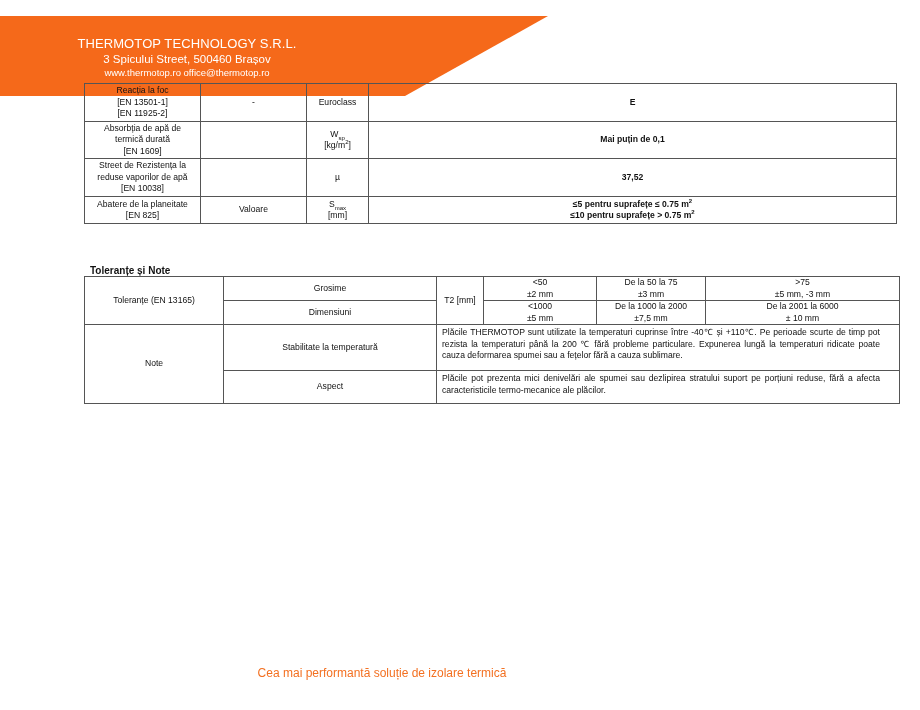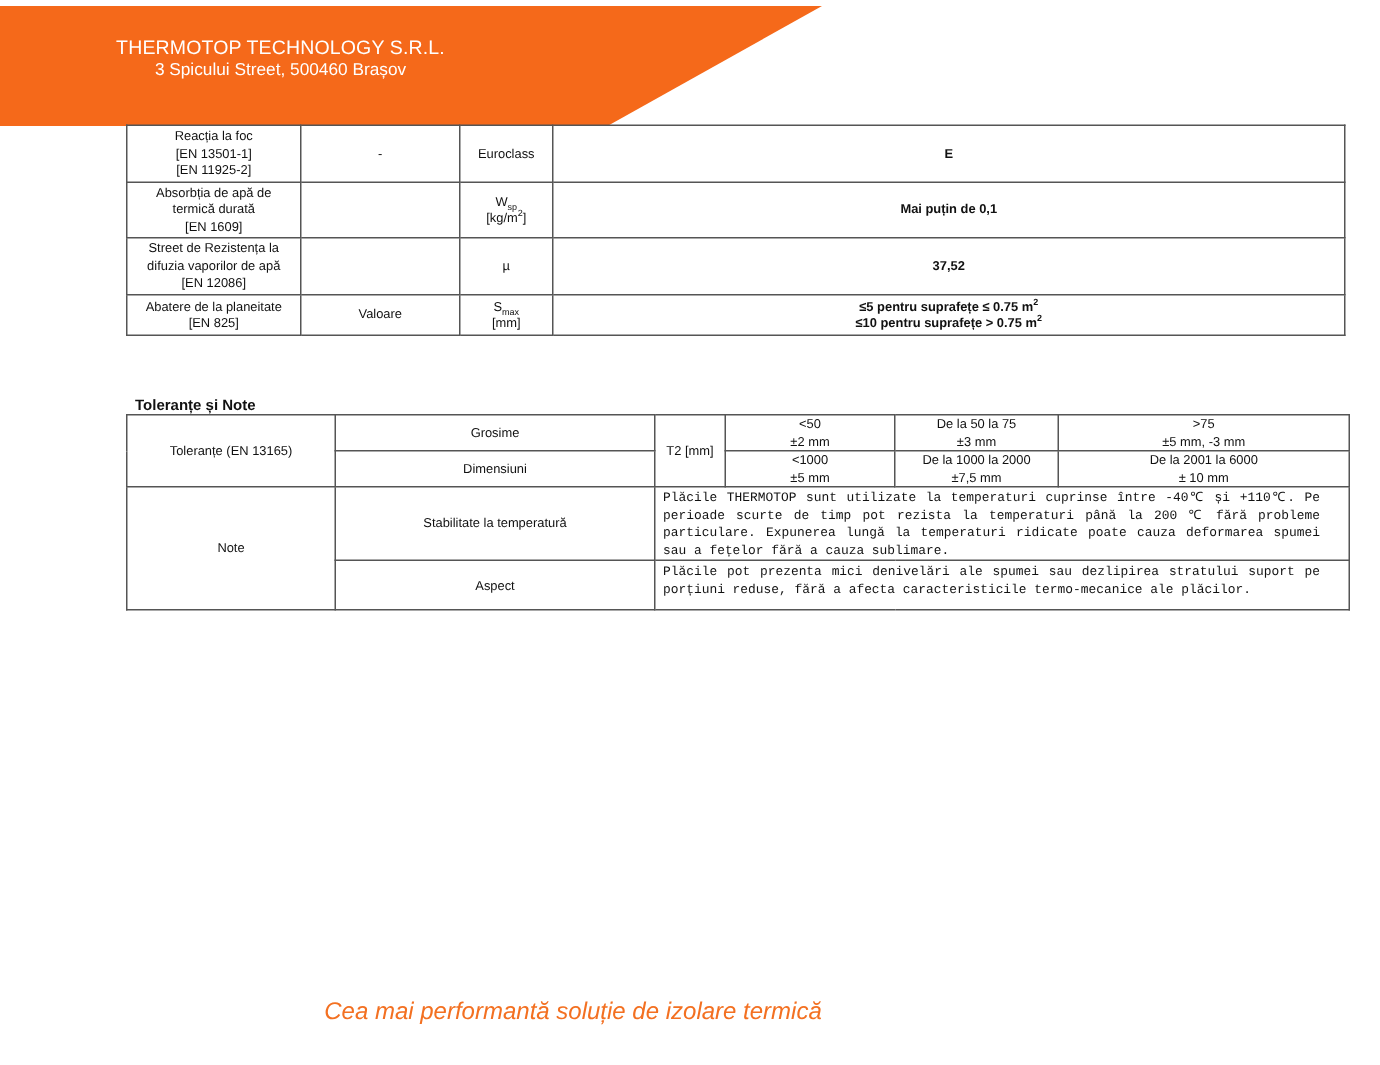--- a/index.html
+++ b/index.html
@@ -1,53 +1,54 @@
 <!DOCTYPE html>
 <html><head>
 <meta charset="utf-8">
 <style>
   html, body { margin:0; padding:0; }
   body { width:920px; height:710px; position:relative; background:#ffffff; overflow:hidden;
          font-family:"Liberation Sans", sans-serif; color:#111; }
-  .banner { position:absolute; left:0; top:4px; width:830px; height:80px; }
+  .banner { position:absolute; left:0; top:16px; width:830px; height:80px; }
   .banner svg { position:absolute; left:0; top:0; }
   .company { position:absolute; left:62px; top:20px; width:250px; text-align:center; color:#fff; }
   .company .name { font-size:13px; letter-spacing:0.1px; }
   .company .addr { font-size:11.5px; margin-top:2px; }
   .company .web  { font-size:9.5px; margin-top:2px; }
   .logo { position:absolute; left:622px; top:22px; width:270px; height:46px; }
   .logo svg { position:absolute; left:0; top:2px; }
   .logo .word { position:absolute; left:85px; top:0px; font-size:27px; letter-spacing:0.5px; line-height:30px; }
   .logo .w1 { color:#f37021; }
   .logo .w2 { color:#8f8f8f; }
   .logo .reg { font-size:8px; vertical-align:top; color:#8f8f8f; position:relative; top:3px; }
   .logo .tag { position:absolute; left:88px; top:32px; font-size:10.5px; color:#8a8a8a; letter-spacing:0.3px; }
 
   table { border-collapse:collapse; position:absolute; table-layout:fixed; }
   td { border:1px solid #555; font-size:8.6px; text-align:center; vertical-align:middle;
        padding:0 2px; line-height:11.5px; }
   td.b { font-weight:bold; }
-  td.txt { text-align:justify; vertical-align:top; padding:2px 19px 0 5px; line-height:11.6px;font-family:Liberation Mono, monospace; }
+  td.txt { text-align:justify; vertical-align:top; padding:2px 19px 0 5px; line-height:11.6px; }
   #t1 { left:84px; top:83px; width:813px; }
   #t2 { left:84px; top:276px; width:816px; }
   .section-title { position:absolute; left:90px; top:265px; font-size:10px; font-weight:bold; }
   sup, sub { font-size:6px; line-height:0; }
   .footer { position:absolute; left:0; top:666px; width:764px; text-align:center;
-            font-size:16px; font-style:italic; color:#f37021; }
+            font-size:12px; color:#f37021; }
 </style>
 </head>
 <body>
 
 <div class="banner">
   <svg width="920" height="80">
     <polygon points="0,0 548,0 405,80 0,80" fill="#f5691a"></polygon>
   </svg>
   <div class="company">
     <div class="name">THERMOTOP TECHNOLOGY S.R.L.</div>
     <div class="addr">3 Spicului Street, 500460 Brașov</div>
+    <div class="web">www.thermotop.ro office@thermotop.ro</div>
   </div>
 </div>
 
 <table id="t1">
   <colgroup>
       <col style="width:116px">
       <col style="width:106px">
       <col style="width:62px">
       <col>
     </colgroup>
@@ -58,21 +59,21 @@
     <td>Euroclass</td>
     <td class="b">E</td>
   </tr>
   <tr style="height:37px">
     <td><span>Absorbția de apă de</span><br><span>termică durată</span><br><span>[EN 1609]</span></td>
     <td></td>
     <td><span>W</span><sub>sp</sub><br><span>[kg/m</span><sup>2</sup><span>]</span></td>
     <td class="b">Mai puțin de 0,1</td>
   </tr>
   <tr style="height:38px">
-    <td><span>Street de Rezistența la</span><br><span>difuzia vaporilor de apă</span><br><span>[EN 12086]</span></td>
+    <td><span>Street de Rezistența la</span><br><span>reduse vaporilor de apă</span><br><span>[EN 10038]</span></td>
     <td></td>
     <td>µ</td>
     <td class="b">37,52</td>
   </tr>
   <tr style="height:27px">
     <td><span>Abatere de la planeitate</span><br><span>[EN 825]</span></td>
     <td>Valoare</td>
     <td><span>S</span><sub>max</sub><br><span>[mm]</span></td>
     <td class="b"><span>≤5 pentru suprafețe ≤ 0.75 m</span><sup>2</sup><br><span>≤10 pentru suprafețe &gt; 0.75 m</span><sup>2</sup></td>
   </tr>

